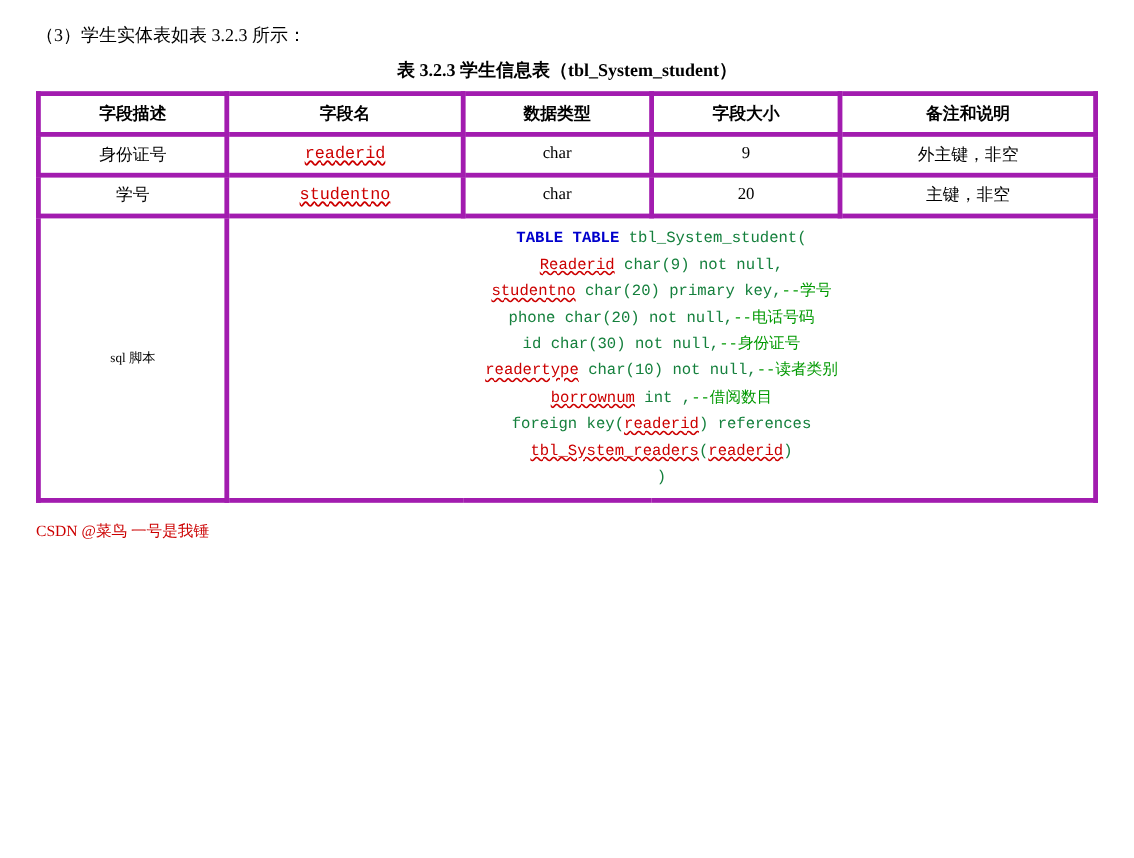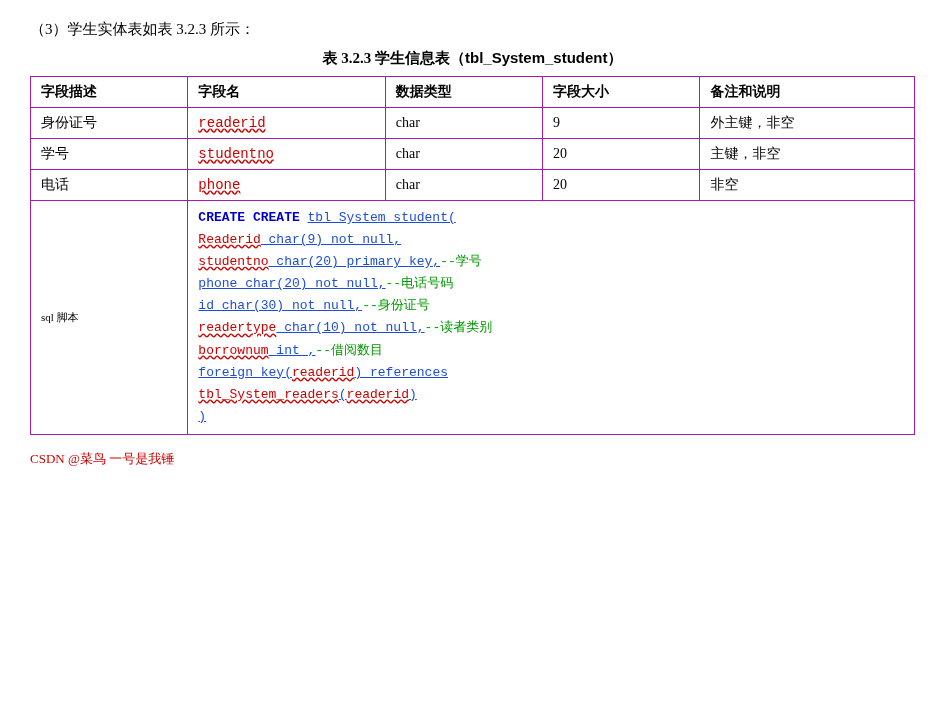--- a/index.html
+++ b/index.html
@@ -18,32 +18,32 @@
       color: #000;
     }
     .table-title {
       text-align: center;
       font-size: 15px;
       font-weight: bold;
       margin-bottom: 8px;
       color: #000;
     }
     .table-title .code {
-      font-family: Liberation Sans, sans-serif;
+      font-family: Liberation Serif, serif;
       font-weight: bold;
     }
     table.main-table {
       width: 100%;
       border-collapse: collapse;
       border: 1px solid #000;
     }
     table.main-table th, table.main-table td {
-      border: 1px solid #a21caf;
+      border: 4px solid #a21caf;
       padding: 6px 10px;
-      text-align: left;
+      text-align: center;
       vertical-align: middle;
     }
     table.main-table th {
       background: #fff;
       font-weight: bold;
       font-size: 14px;
     }
     .field-name {
       font-family: "Courier New", monospace;
       color: #cc0000;
@@ -53,21 +53,21 @@
       text-align: left;
       font-family: "Courier New", monospace;
       font-size: 13px;
       line-height: 1.7;
       padding: 8px 12px;
       vertical-align: top;
     }
     .sql-keyword { color: #0000cc; font-weight: bold; }
     .sql-fieldname { color: #cc0000; text-decoration: underline wavy #cc0000; }
     .sql-comment { color: #009900; }
-    .sql-normal { color: #1d4ed8; text-decoration: underline; }
+    .sql-normal { color: #15803d; }
     .sql-label {
       text-align: center;
       vertical-align: middle;
       font-size: 11px;
     }
     .footer-text {
       text-align: left;
       color: #cc0000;
       font-size: 13px;
       margin-top: 15px;
@@ -101,30 +101,23 @@
         <td>外主键，非空</td>
       </tr>
       <tr>
         <td>学号</td>
         <td><span class="field-name">studentno</span></td>
         <td>char</td>
         <td>20</td>
         <td>主键，非空</td>
       </tr>
       <tr>
-        <td>电话</td>
-        <td><span class="field-name">phone</span></td>
-        <td>char</td>
-        <td>20</td>
-        <td>非空</td>
-      </tr>
-      <tr>
         <td class="sql-label">sql 脚本</td>
         <td class="sql-cell" colspan="4">
-          <div><span class="sql-keyword">CREATE CREATE </span><span class="sql-normal">tbl_System_student(</span></div>
+          <div><span class="sql-keyword">TABLE TABLE </span><span class="sql-normal">tbl_System_student(</span></div>
           <div><span class="sql-fieldname">Readerid</span><span class="sql-normal"> char(9) not null,</span></div>
           <div><span class="sql-fieldname">studentno</span><span class="sql-normal"> char(20) primary key,</span><span class="sql-comment">--学号</span></div>
           <div><span class="sql-normal">phone char(20) not null,</span><span class="sql-comment">--电话号码</span></div>
           <div><span class="sql-normal">id char(30) not null,</span><span class="sql-comment">--身份证号</span></div>
           <div><span class="sql-fieldname">readertype</span><span class="sql-normal"> char(10) not null,</span><span class="sql-comment">--读者类别</span></div>
           <div><span class="sql-fieldname">borrownum</span><span class="sql-normal"> int ,</span><span class="sql-comment">--借阅数目</span></div>
           <div><span class="sql-normal">foreign key(</span><span class="sql-fieldname">readerid</span><span class="sql-normal">) references</span></div>
           <div><span class="sql-fieldname">tbl_System_readers</span><span class="sql-normal">(</span><span class="sql-fieldname">readerid</span><span class="sql-normal">)</span></div>
           <div><span class="sql-normal">)</span></div>
         </td>

